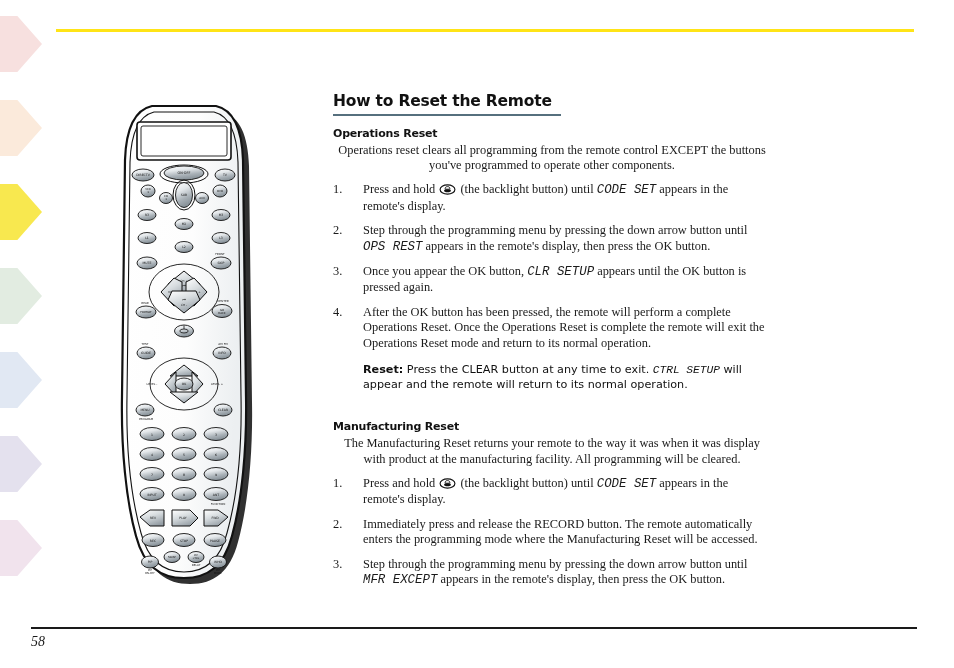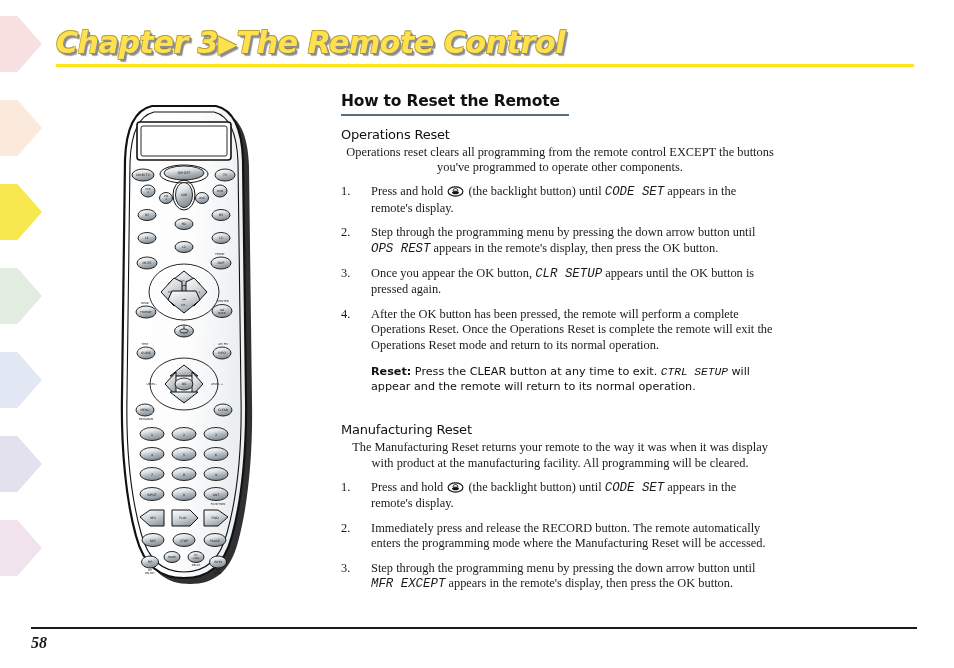--- a/index.html
+++ b/index.html
@@ -87,41 +87,40 @@
   }
   #remote-figure svg { display: block; }
 
   
   #content-column {
     position: absolute;
     left: 333px;
     top: 92px;
     width: 438px;
     z-index: 2;
-    margin-left: 8px;
   }
   h2.sec-head {
     font-family: "DejaVu Sans", sans-serif;
     font-size: 15.5px;
     font-weight: bold;
     margin: 0;
     padding: 0 0 4px 0;
     letter-spacing: -0.2px;
     color: #111;
   }
   .head-rule {
     height: 1.6px;
     background: #56707e;
     width: 228px;
     margin-bottom: 11px;
   }
   h3.sub-head {
     font-family: "DejaVu Sans", sans-serif;
-    font-size: 13px;
-    font-weight: normal;
+    font-size: 11px;
+    font-weight: bold;
     margin: 0 0 3px 0;
     letter-spacing: -0.2px;
     color: #111;
   }
   p.body-text {
     font-family: "Liberation Serif", serif;
     font-size: 12.4px;
     line-height: 15.4px;
     margin: 0 0 9px 0;
     text-align: center;
@@ -176,23 +175,23 @@
     width: 886px;
     z-index: 3;
   }
   #footer-rule {
     height: 1.6px;
     background: #1a1a1a;
     width: 100%;
   }
   #page-number {
     font-family: "Liberation Serif", serif;
-    font-weight: bold;
+    font-weight: normal;
     font-style: italic;
-    font-size: 16px;
+    font-size: 14px;
     margin-top: 5px;
     color: #1a1a1a;
   }
 </style>
 </head>
 <body>
 
 <div id="chevron-strip">
     <div class="chevron" style="top: 16px;">
       <div class="ch-inner" style="background: rgb(247, 224, 223);"></div>
@@ -211,21 +210,20 @@
     </div>
     <div class="chevron" style="top: 436px;">
       <div class="ch-inner" style="background: rgb(228, 225, 238);"></div>
     </div>
     <div class="chevron" style="top: 520px;">
       <div class="ch-inner" style="background: rgb(241, 227, 237);"></div>
     </div>
   </div>
 
 <div id="page-header">
-  <div id="chapter-title"><span>Chapter 3</span><span class="tri">▶</span><span>The Remote Control</span></div>
   <div id="title-rule"></div>
 </div>
 
 <div id="remote-figure">
   <svg width="160" height="490" viewBox="0 0 160 490" xmlns="http://www.w3.org/2000/svg">
     <defs>
       <linearGradient id="btnG" x1="0" y1="0" x2="0.35" y2="1">
         <stop offset="0%" stop-color="#ffffff"></stop>
         <stop offset="38%" stop-color="#e3e7ea"></stop>
         <stop offset="72%" stop-color="#aab2b8"></stop>

